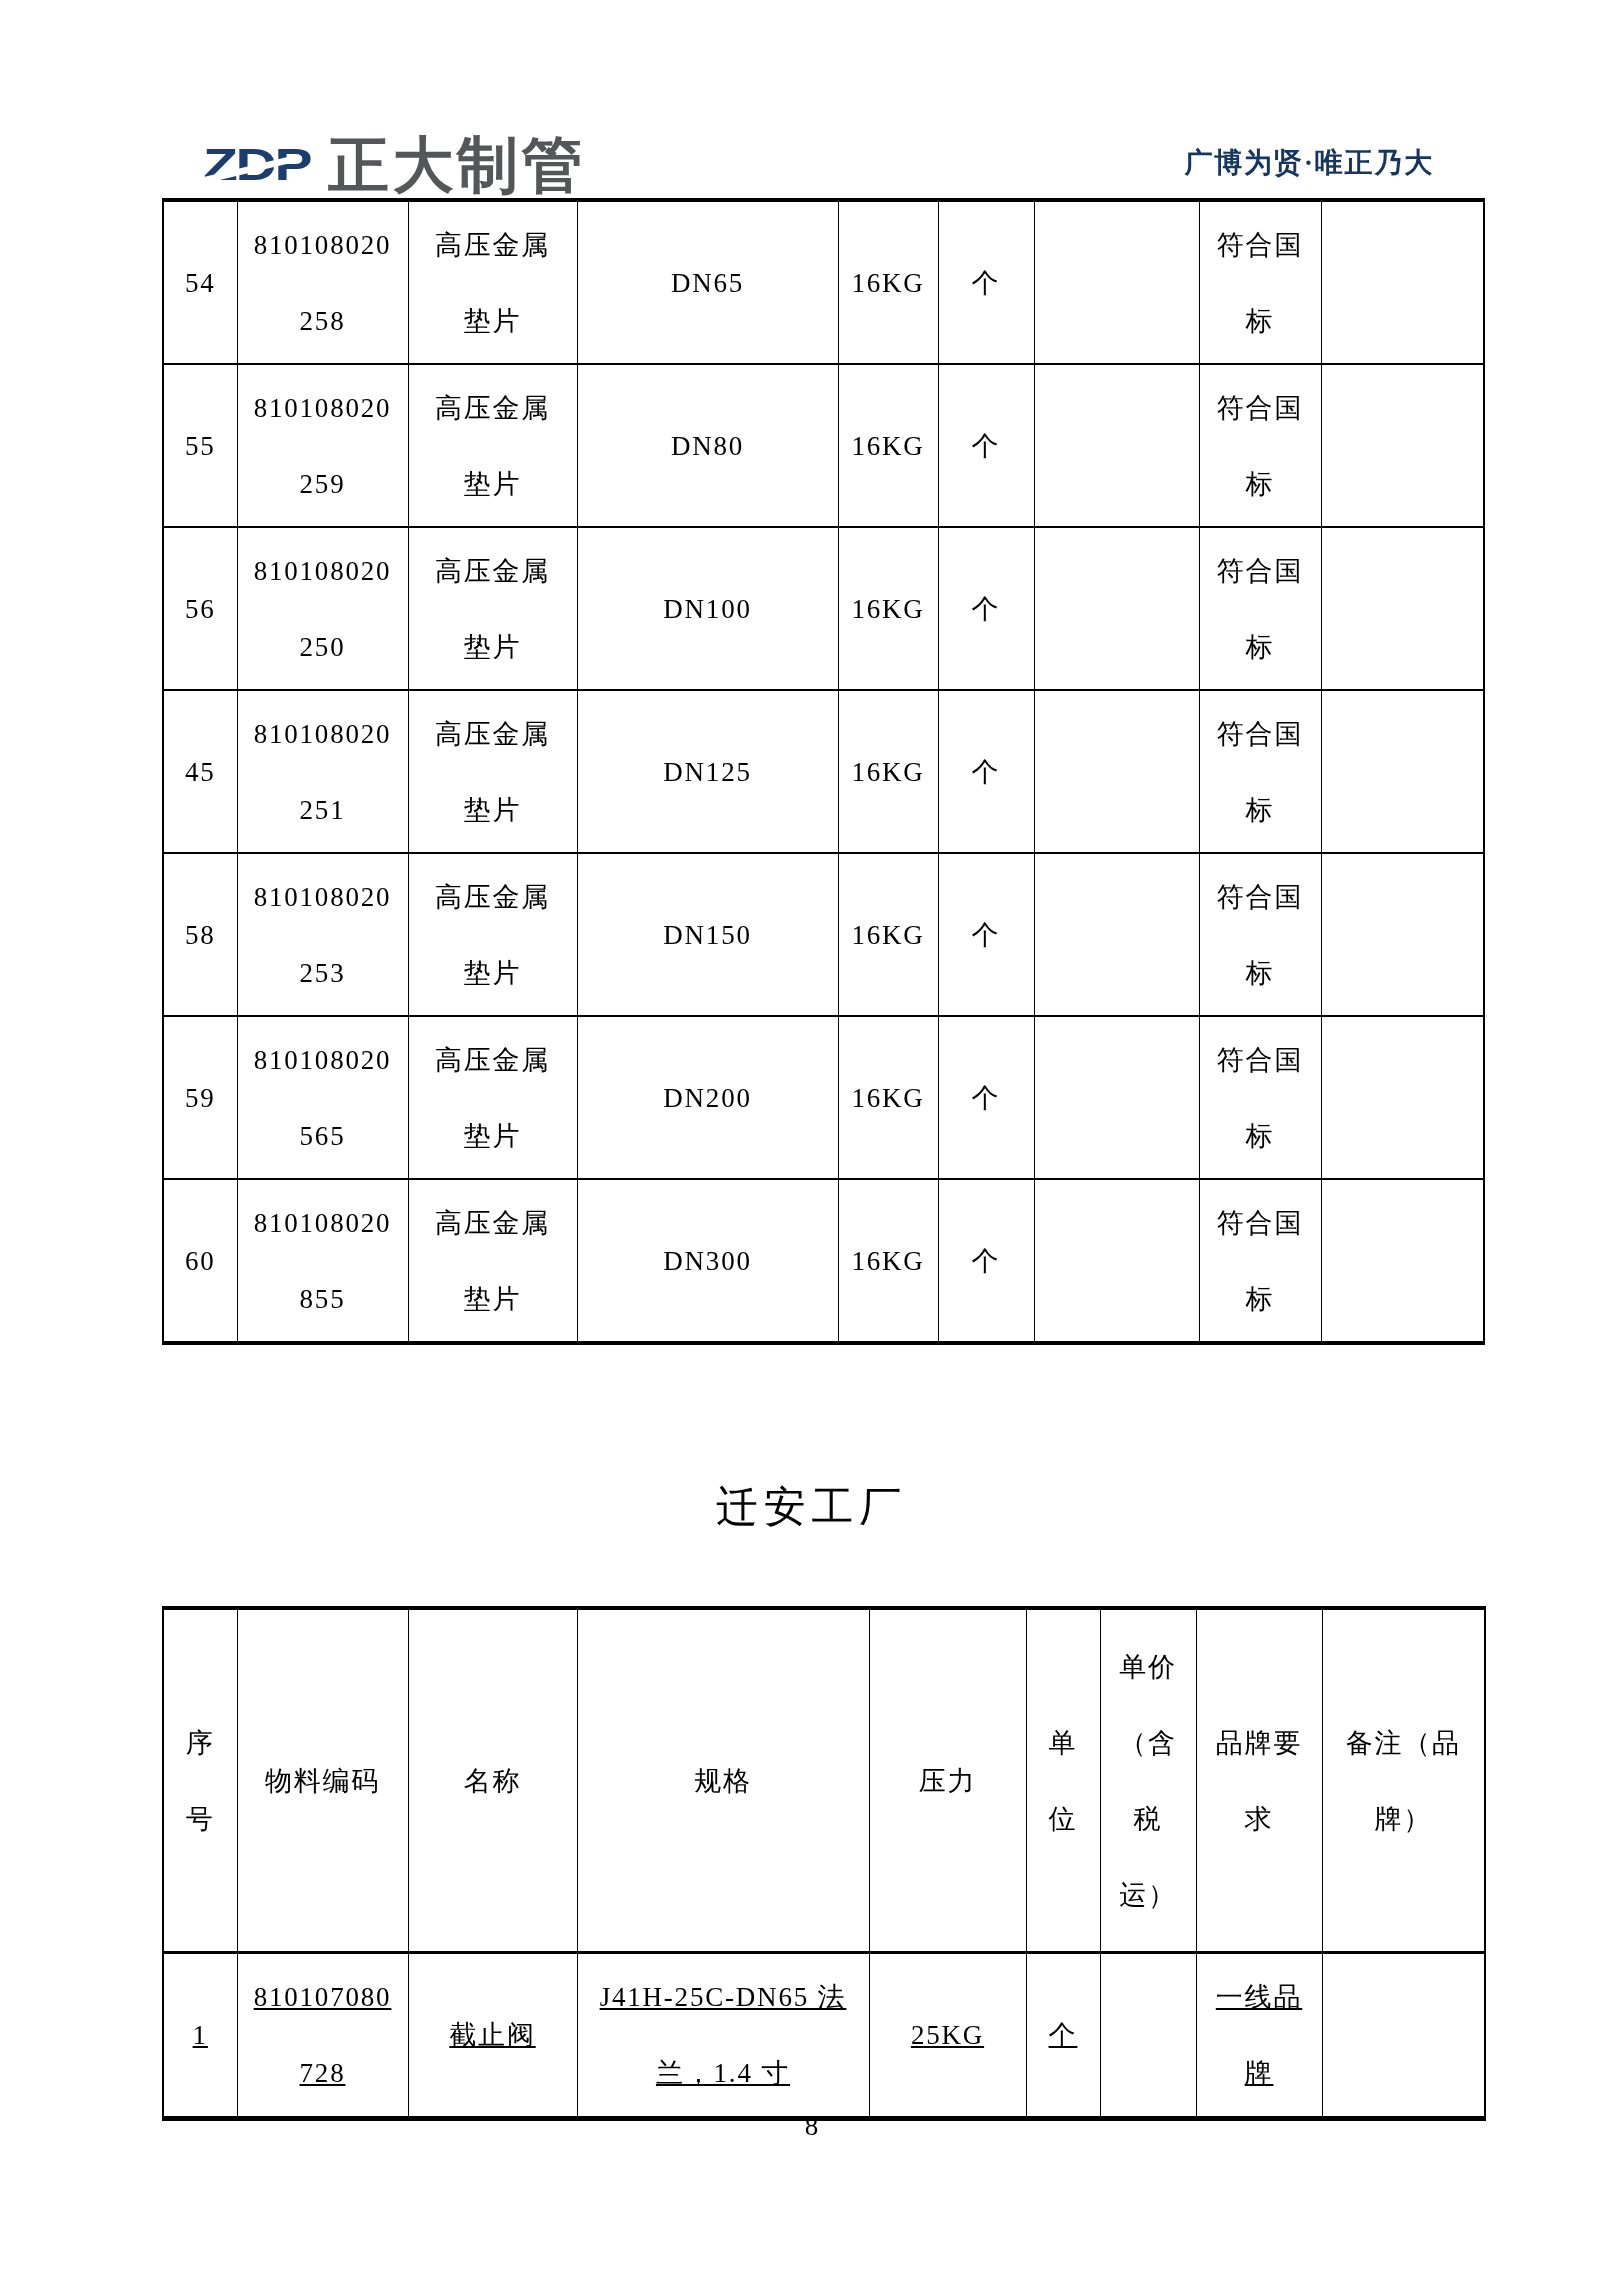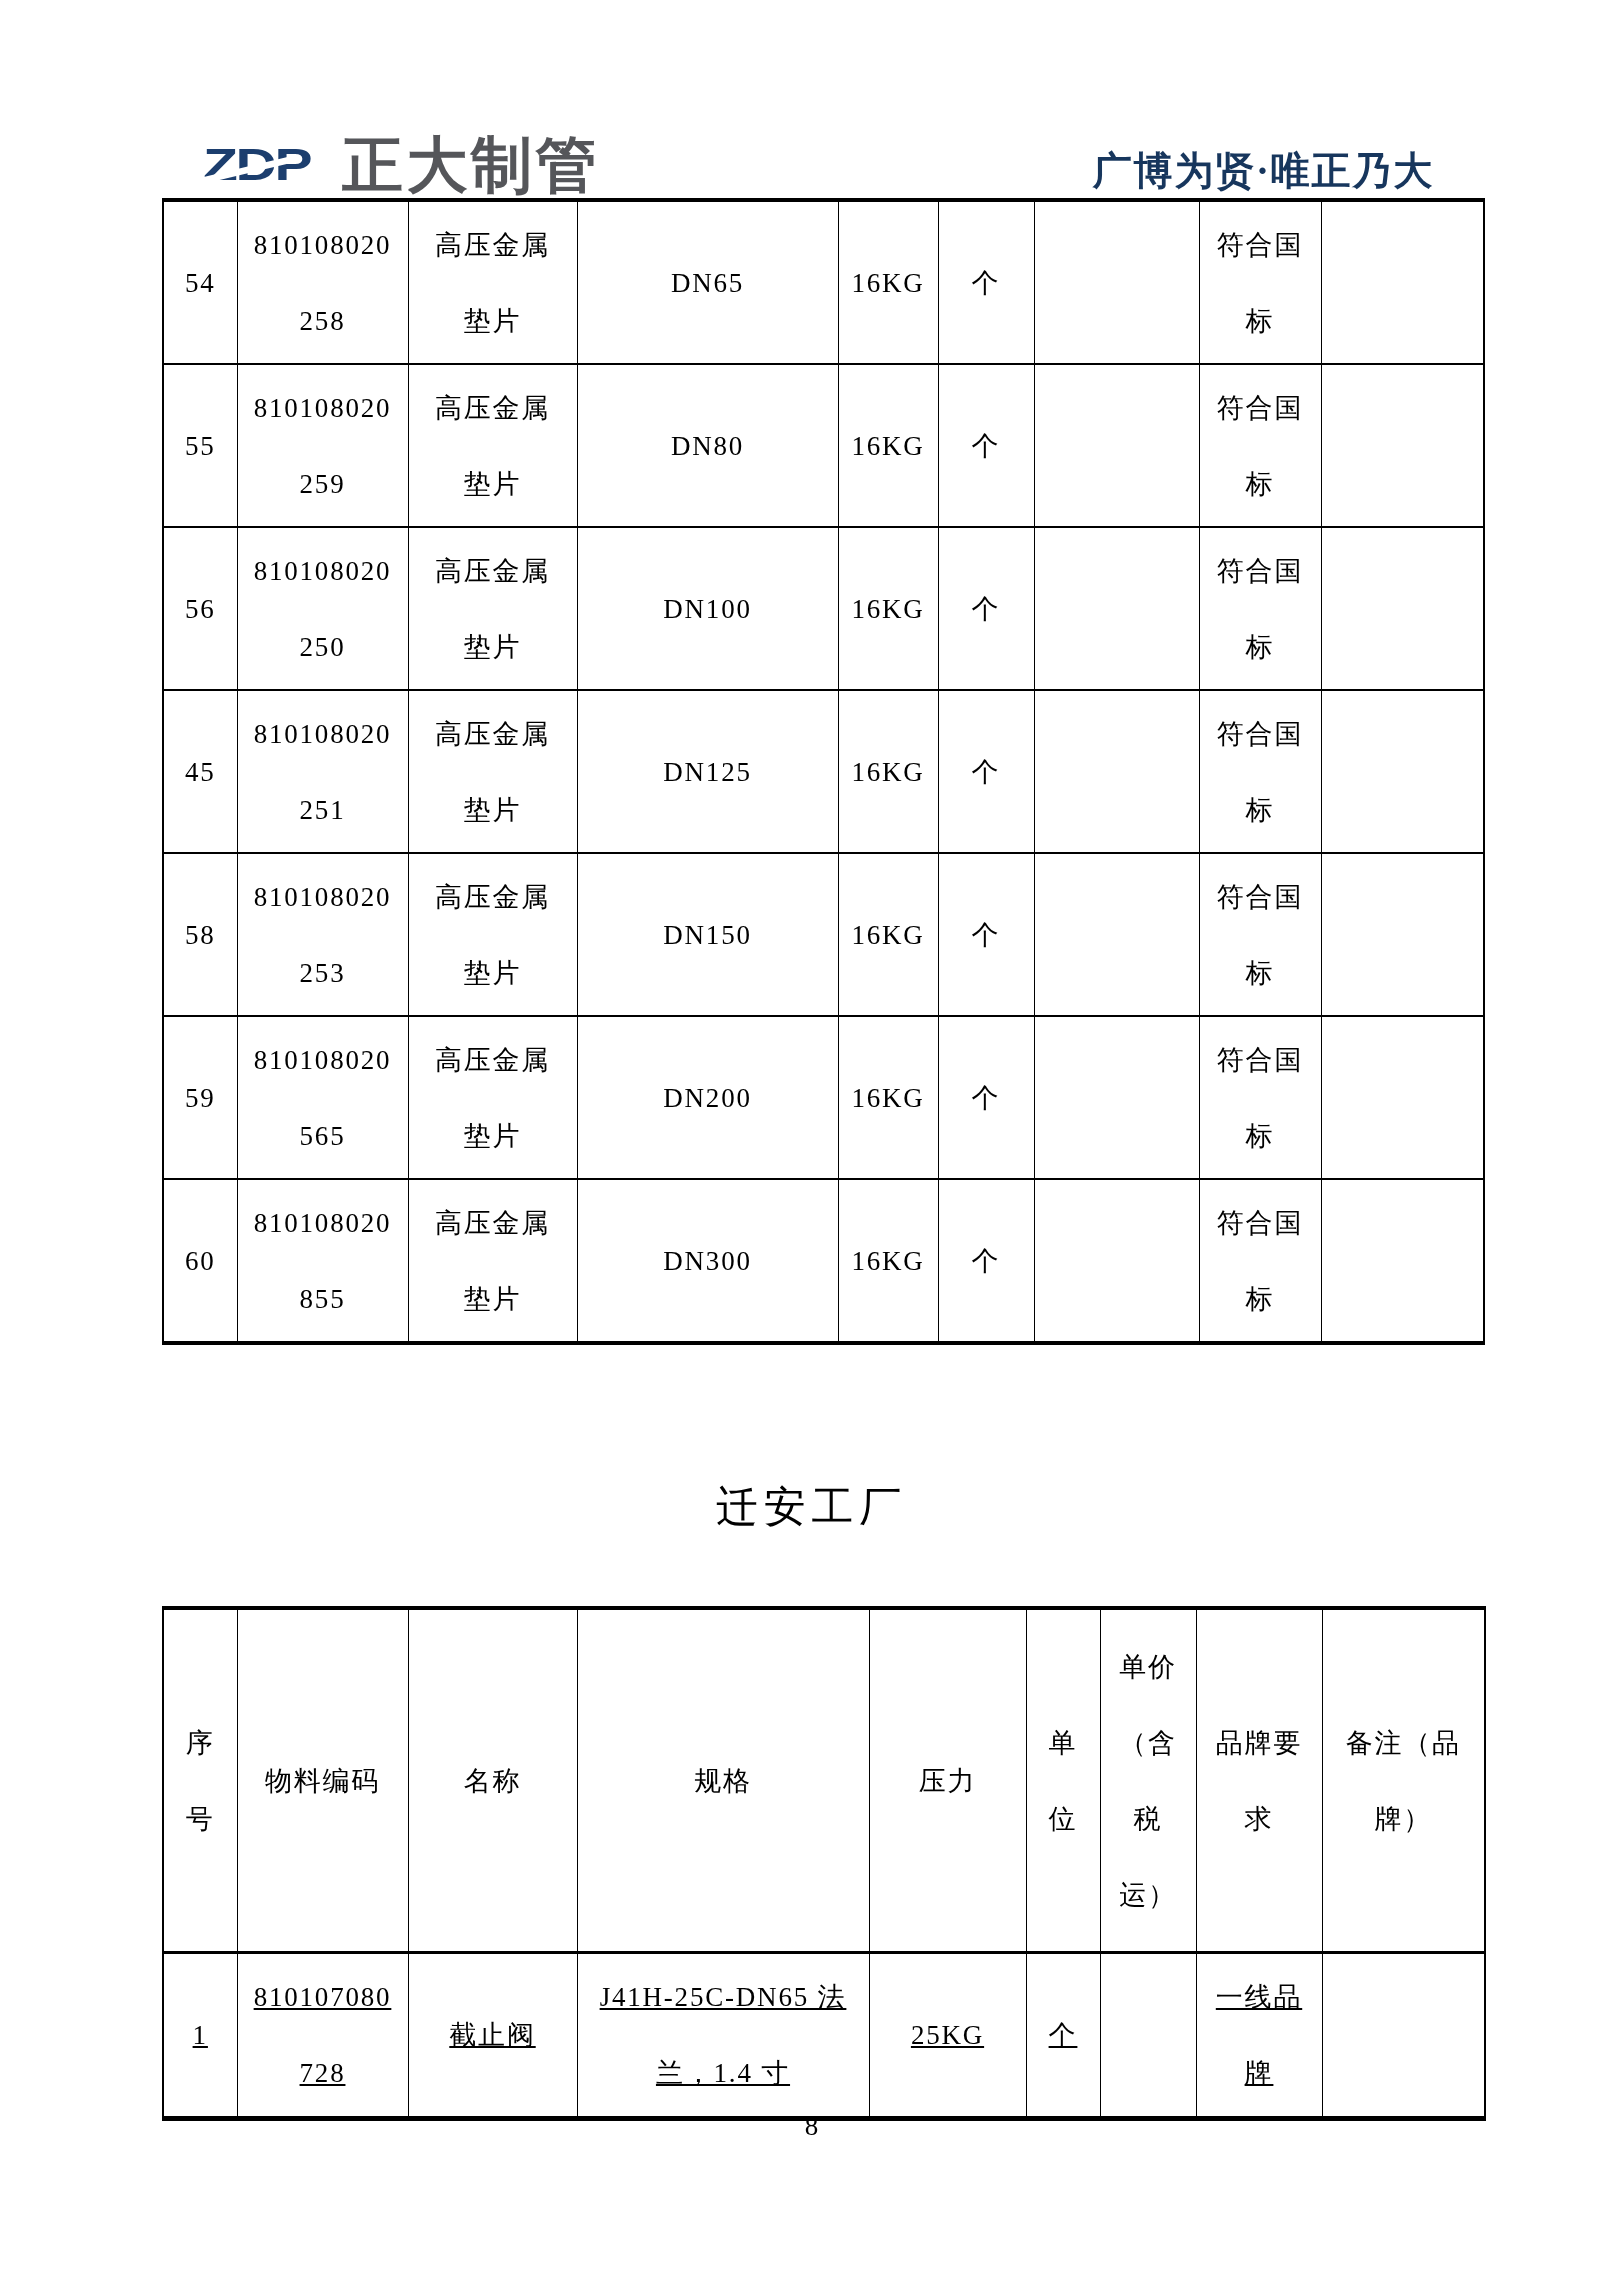--- a/index.html
+++ b/index.html
@@ -16,25 +16,25 @@
     font-weight:900;font-size:56px;line-height:1;color:#1c3e6e;
     letter-spacing:-2.3px;transform:scale(1.02,0.80);transform-origin:left center;
   }
   .zdp-mark .swoosh{
     position:absolute;left:-4.7px;top:56%;width:92px;height:8.2px;background:#ffffff;
     transform:rotate(-17deg);border-radius:4.7px 0 0 4.7px;
   }
   .logo-cn{
     font-family:"Liberation Sans","DejaVu Sans",sans-serif;
     font-weight:800;font-size:61px;line-height:1;color:#55565a;
-    letter-spacing:3.5px;margin-left:34px;
+    letter-spacing:3.5px;margin-left:20px;
   }
   .slogan{
     position:absolute;right:189px;top:144px;
-    font-size:39px;font-weight:bold;color:#17365d;letter-spacing:1.8px;white-space:nowrap;
+    font-size:28px;font-weight:bold;color:#17365d;letter-spacing:1.8px;white-space:nowrap;
   }
   
   table{border-collapse:collapse;table-layout:fixed;position:absolute;left:162px;width:1321px;background:#fff;}
   td{
     border:1.8px solid #000;border-top-width:2.3px;border-bottom-width:2.3px;
     padding:0;text-align:center;vertical-align:middle;
     font-size:27px;line-height:76px;letter-spacing:1.8px;
     white-space:pre-line;overflow:hidden;
   }
   .t1{top:198px;border-top:4.7px solid #000;border-bottom:4.7px solid #000;border-left:2.3px solid #000;border-right:2.3px solid #000;}

